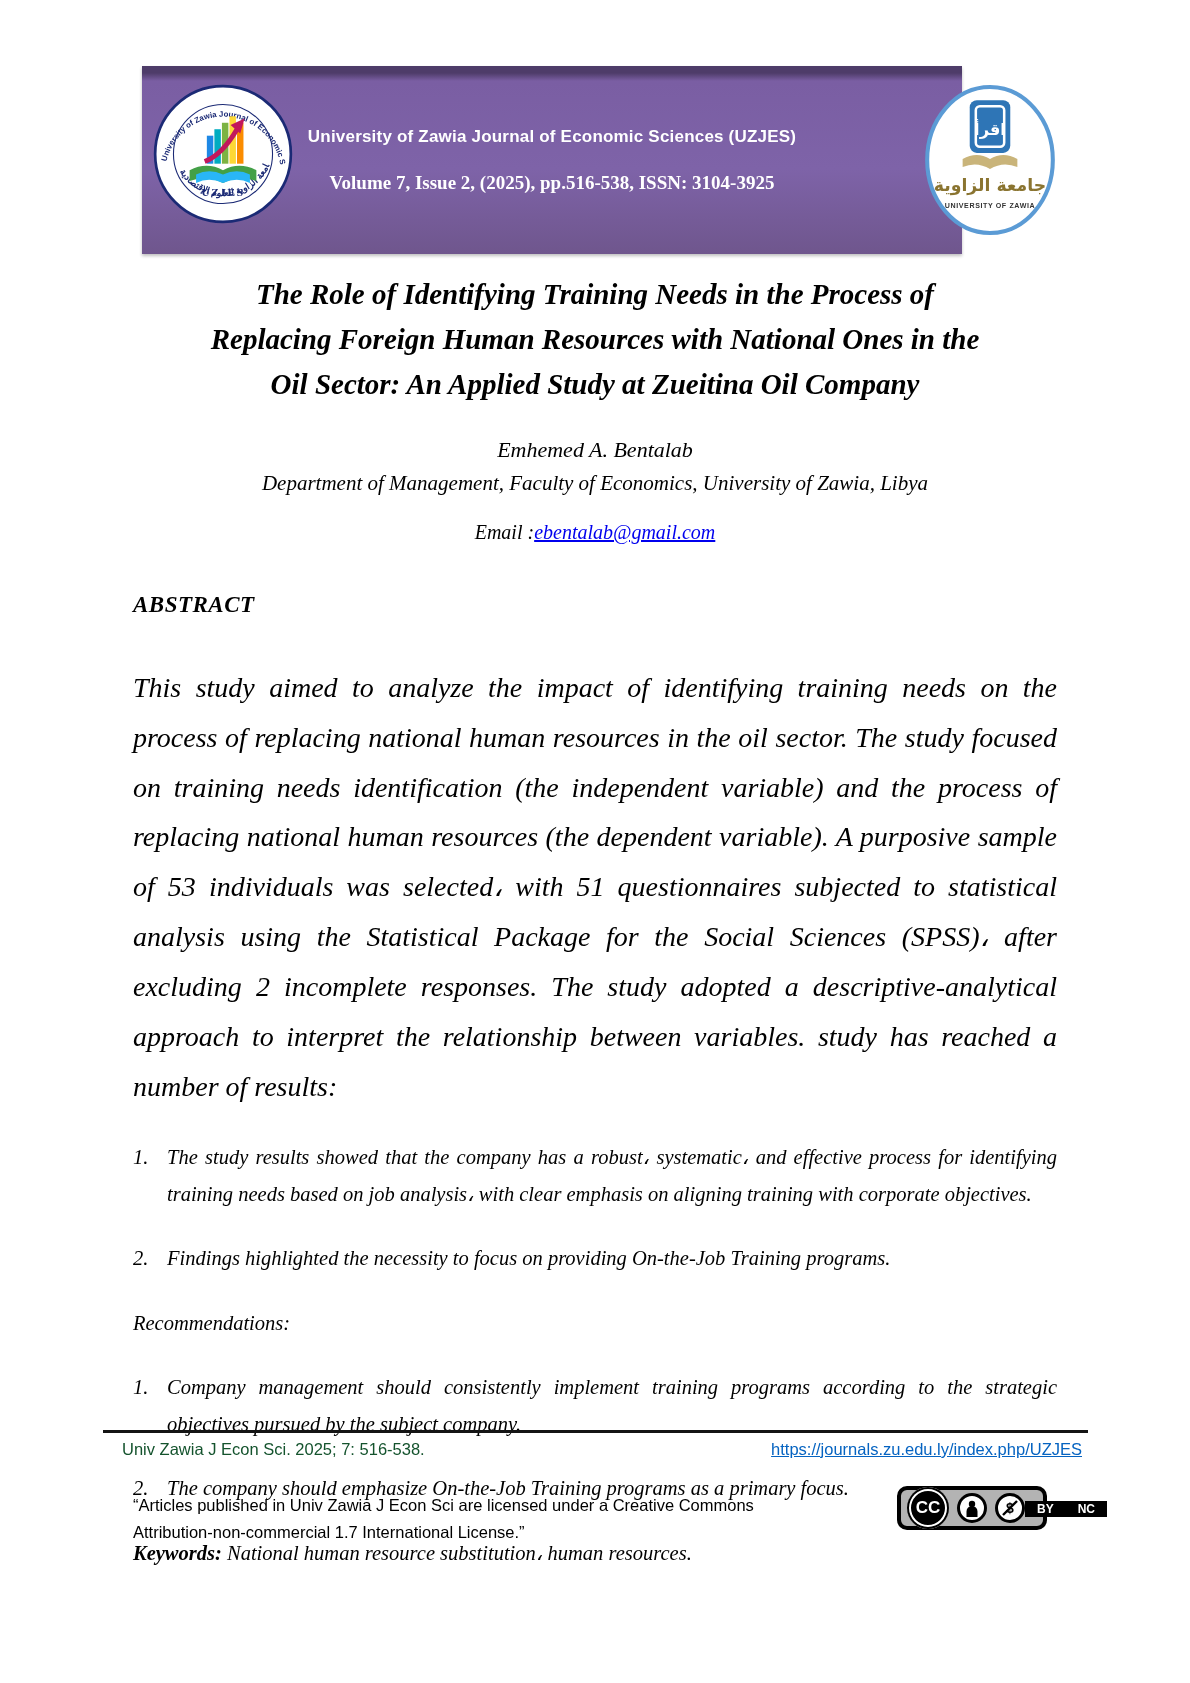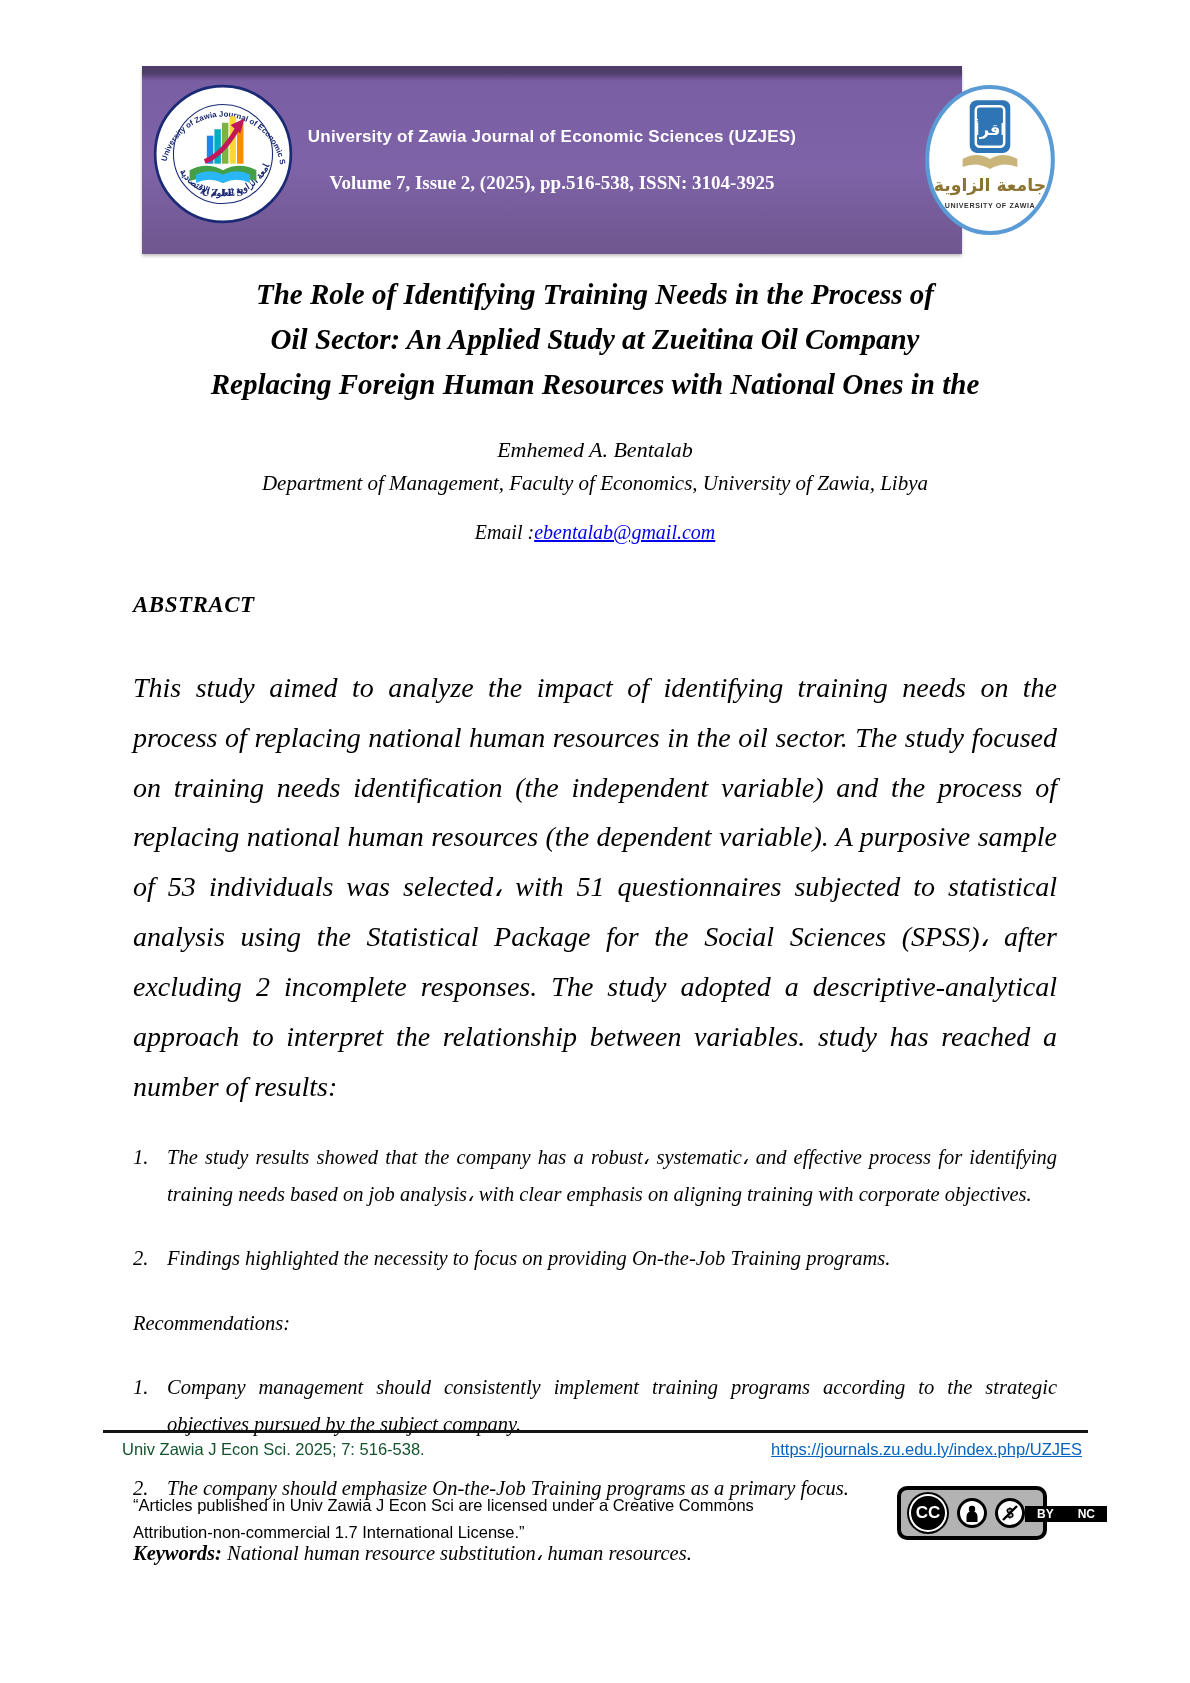--- a/index.html
+++ b/index.html
@@ -54,21 +54,21 @@
   .footer-url { margin-right:6px; }
   .footer-url a { color:#0563c1; text-decoration:underline; }
 
   .license {
     position:absolute; left:133px; top:1492px; width:672px;
     font-family:"Liberation Sans",sans-serif; font-size:16.5px; line-height:1.65; color:#000;
   }
 
   
   .cc-badge {
-    position:absolute; left:897px; top:1486px; width:150px; height:54px;
+    position:absolute; left:897px; top:1486px; width:150px; height:44px;
     background:#b3b3b3; border:4px solid #000; border-radius:10px;
     box-sizing:border-box; display:flex; align-items:center; padding:2px 4px 2px 6px; gap:8px;
   }
   .cc-circle {
     width:42px; height:42px; border-radius:50%; background:#000; color:#fff;
     display:flex; align-items:center; justify-content:center;
     font-family:"Liberation Sans",sans-serif; font-weight:bold; font-size:17px;
     box-shadow:inset 0 0 0 2px #000, inset 0 0 0 4px #fff; flex:0 0 42px;
   }
   .cc-right { flex:1; display:flex; align-items:center; }
@@ -145,22 +145,22 @@
       </g>
       <text x="65" y="106" text-anchor="middle" font-family="DejaVu Sans, sans-serif" font-size="17" font-weight="bold" fill="#8a7430">جامعة الزاوية</text>
       <text x="65" y="122" text-anchor="middle" font-family="Liberation Sans, sans-serif" font-size="7" font-weight="bold" fill="#333333" letter-spacing="0.6">UNIVERSITY OF ZAWIA</text>
     </svg>
   </div>
 
   <div class="content">
 
     <div class="title">
       <div>The Role of Identifying Training Needs in the Process of</div>
+      <div>Replacing Foreign Human Resources with National Ones in the</div>
       <div>Oil Sector: An Applied Study at Zueitina Oil Company</div>
-      <div>Replacing Foreign Human Resources with National Ones in the</div>
     </div>
 
     <div class="author">Emhemed A. Bentalab</div>
 
     <div class="affiliation">Department of Management, Faculty of Economics, University of Zawia, Libya</div>
 
     <div class="email-line">
       <span>Email :</span><a href="#">ebentalab@gmail.com</a>
     </div>
 

